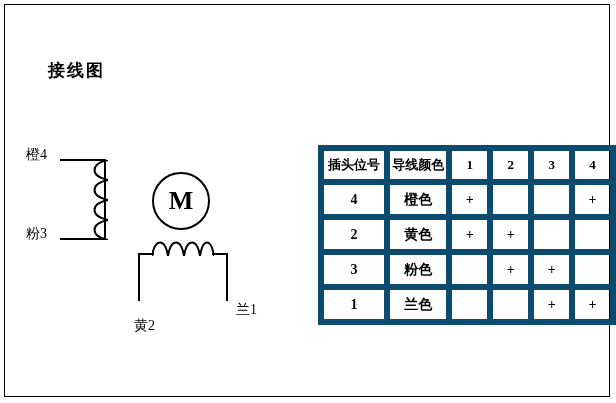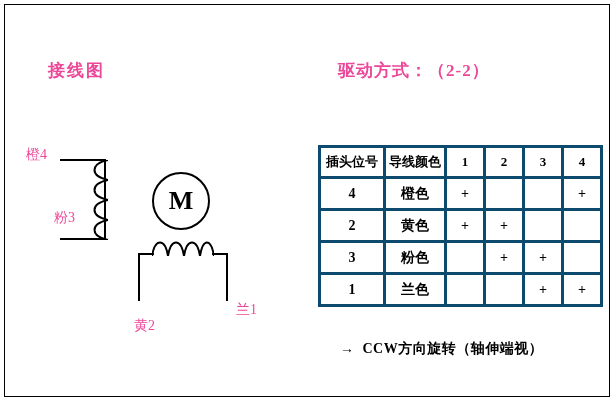--- a/index.html
+++ b/index.html
@@ -21,21 +21,21 @@
     position: absolute;
     left: 4px;
     top: 4px;
     width: 606px;
     height: 393px;
     border: 1px solid #000;
     box-sizing: border-box;
   }
   .lbl {
     position: absolute;
-    color: #ec4899;
+    color: #000000;
     white-space: nowrap;
     line-height: 1;
   }
   #title-wiring {
     left: 48px;
     top: 62px;
     font-size: 17px;
     letter-spacing: 2px;
     font-weight: bold;
   }
@@ -45,21 +45,21 @@
     font-size: 17px;
     letter-spacing: 1px;
     font-weight: bold;
   }
   
   .term {
     font-size: 14px;
     font-weight: normal;
   }
   #term-orange { left: 26px; top: 148px; }
-  #term-pink   { left: 26px; top: 211px; margin-left: 28px; }
+  #term-pink   { left: 26px; top: 227px; }
   #term-yellow { left: 134px; top: 319px; }
   #term-blue   { left: 236px; top: 303px; }
 
   .wire {
     position: absolute;
     background: #000;
   }
   
   #w-top     { left: 60px;  top: 159px; width: 46px; height: 2px; }
   #w-bot     { left: 60px;  top: 238px; width: 46px; height: 2px; }
@@ -114,21 +114,21 @@
 
   
   #seq-table {
     position: absolute;
     left: 318px;
     top: 145px;
     border-collapse: collapse;
     color: #000;
   }
   #seq-table td, #seq-table th {
-    border: 3px solid #0c4a6e;
+    border: 6px solid #0c4a6e;
     text-align: center;
     vertical-align: middle;
     font-family: "Liberation Serif", "DejaVu Serif", serif;
     font-weight: bold;
     padding: 0;
   }
   #seq-table thead th {
     height: 28px;
     font-size: 13px;
   }
@@ -154,21 +154,20 @@
   }
   #note .arrow { font-size: 14px; margin-right: 8px; }
 </style>
 </head>
 <body>
 
 <div id="page">
   <div class="frame"></div>
 
   <div class="lbl" id="title-wiring">接线图</div>
-  <div class="lbl" id="title-drive">驱动方式：（2-2）</div>
 
   <div>
     <div class="lbl term" id="term-orange">橙4</div>
     <div class="lbl term" id="term-pink">粉3</div>
     <div class="lbl term" id="term-yellow">黄2</div>
     <div class="lbl term" id="term-blue">兰1</div>
 
     <div class="wire" id="w-top"></div>
     <div class="wire" id="w-bot"></div>
     <div class="wire" id="w-right"></div>
@@ -231,16 +230,13 @@
         <td>1</td>
         <td>兰色</td>
         <td class="plus"></td>
         <td class="plus"></td>
         <td class="plus">+</td>
         <td class="plus">+</td>
       </tr>
     </tbody>
   </table>
 
-  <div id="note">
-    <span class="arrow">→</span><span>CCW方向旋转（轴伸端视）</span>
-  </div>
 </div>
 
 </body></html>

